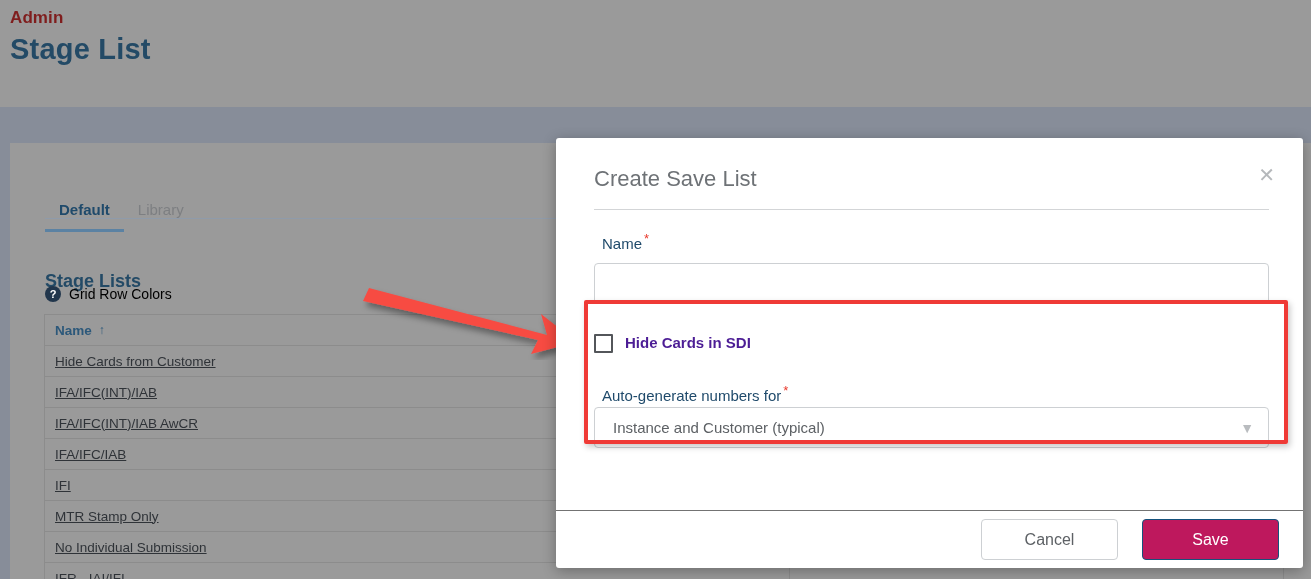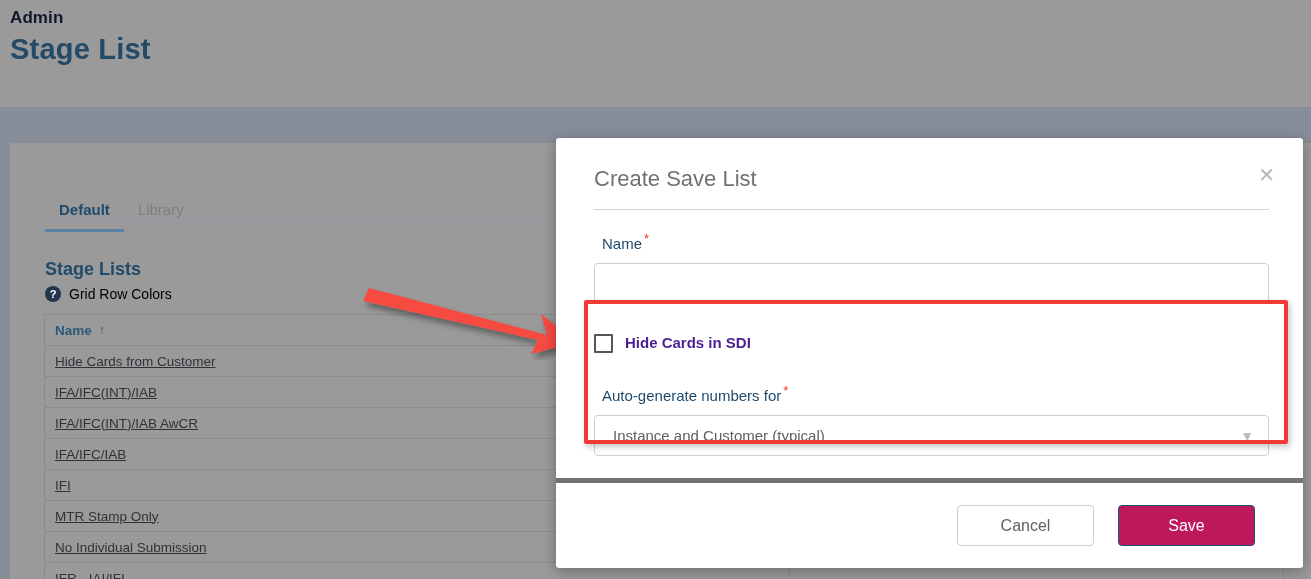--- a/index.html
+++ b/index.html
@@ -23,21 +23,21 @@
   #content-panel {
     position: absolute; left: 10px; top: 143px; width: 1301px; height: 436px;
     background: #9a9a9a;
   }
 
   
   #page-header {
     position: absolute; left: 10px; top: 6px; width: 600px;
   }
   .crumb {
-    font-size: 17px; color: #0f172a; font-weight: 600;
+    font-size: 17px; color: #7f1d1d; font-weight: 600;
     letter-spacing: .1px; line-height: 24px;
   }
   .page-title {
     font-size: 29px; color: #234a66; font-weight: 700;
     line-height: 38px; letter-spacing: .2px;
   }
 
   
   #tabs {
     position: absolute; left: 45px; top: 183px; width: 1240px; height: 36px;
@@ -48,21 +48,21 @@
     font-size: 15px; padding: 0 14px 10px 14px; cursor: pointer;
     color: #7d7f82; font-weight: 400; line-height: 24px; margin-top: 15px;
   }
   .tab.active {
     color: #1f4a6b; font-weight: 700;
     box-shadow: inset 0 -3px 0 0 #5b82a3;
   }
 
   
   #section-title {
-    position: absolute; left: 45px; top: 256px;
+    position: absolute; left: 45px; top: 268px;
     font-size: 18px; font-weight: 700; color: #234a66; line-height: 26px;
   }
   #grid-row-colors {
     position: absolute; left: 45px; top: 285px;
     display: flex; align-items: center; gap: 8px;
   }
   .help-icon {
     width: 16px; height: 16px; border-radius: 50%;
     background: #21364c; color: #ffffff;
     font-size: 11px; font-weight: 700;
@@ -152,34 +152,34 @@
   .checkbox {
     width: 19px; height: 19px; border: 2px solid #53565a;
     background: #fff; border-radius: 1px; cursor: pointer; flex: none;
   }
   #checkbox-row .cb-label {
     font-size: 15px; color: #4c1d95; font-weight: 600; line-height: 20px;
   }
 
   #select-group { margin-top: 27px; }
   .select-box {
-    margin-top: 8px; width: 675px; height: 41px;
+    width: 675px; height: 41px;
     border: 1px solid #cdd0d3; border-radius: 4px; background: #fff;
     display: flex; align-items: center; justify-content: space-between;
     padding: 0 14px 0 18px; cursor: pointer;
   }
   .select-value { font-size: 15px; color: #5d6165; }
   .chev { color: #b9bcbf; font-size: 14px; }
 
   #modal-footer {
     position: absolute; left: 0; right: 0; bottom: 0;
-    height: 90px;
-    border-top: 5px solid #737373;
+    height: 58px;
+    border-top: 1px solid #737373;
     display: flex; align-items: center; justify-content: flex-end;
-    gap: 12px; padding: 0 48px;
+    gap: 12px; padding: 0 24px;
   }
   .btn {
     height: 41px; border-radius: 4px; font-size: 16px; cursor: pointer;
     display: flex; align-items: center; justify-content: center;
     font-family: "Liberation Sans", sans-serif;
   }
   .btn-cancel {
     width: 137px; background: #fff; border: 1px solid #cdd0d3; color: #5d6165;
   }
   .btn-save {

